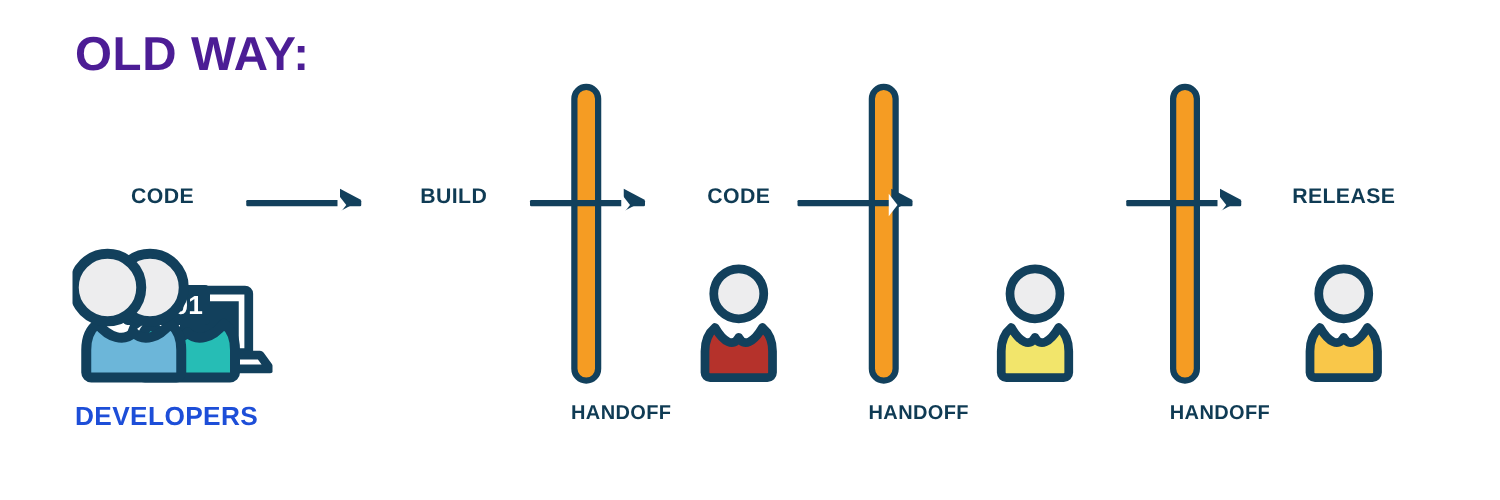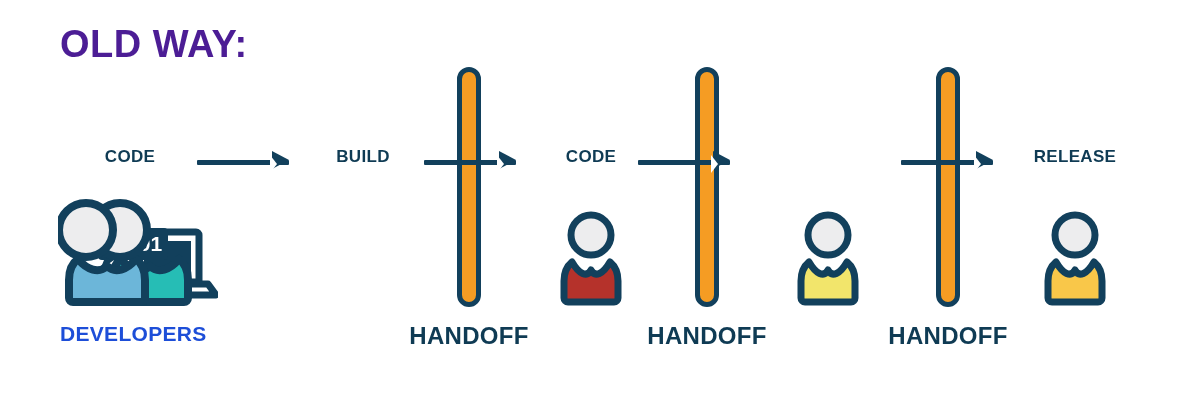--- a/index.html
+++ b/index.html
@@ -88,26 +88,27 @@
     background: #f59c23;
     border: 5px solid #12405c;
     border-radius: 12px;
     box-sizing: border-box;
     transform: translateX(-50%);
   }
 
   .handoff-label {
     position: absolute;
     top: 322px;
-    font-size: 24px;
+    font-size: 16px;
     font-weight: bold;
     letter-spacing: 0.3px;
     color: #0f3b54;
     white-space: nowrap;
     transform: translateX(-50%);
+    margin-left: 28px;
   }
 
   
   .person {
     position: absolute;
     top: 210px;
     width: 70px;
     height: 100px;
     transform: translateX(-50%);
   }

